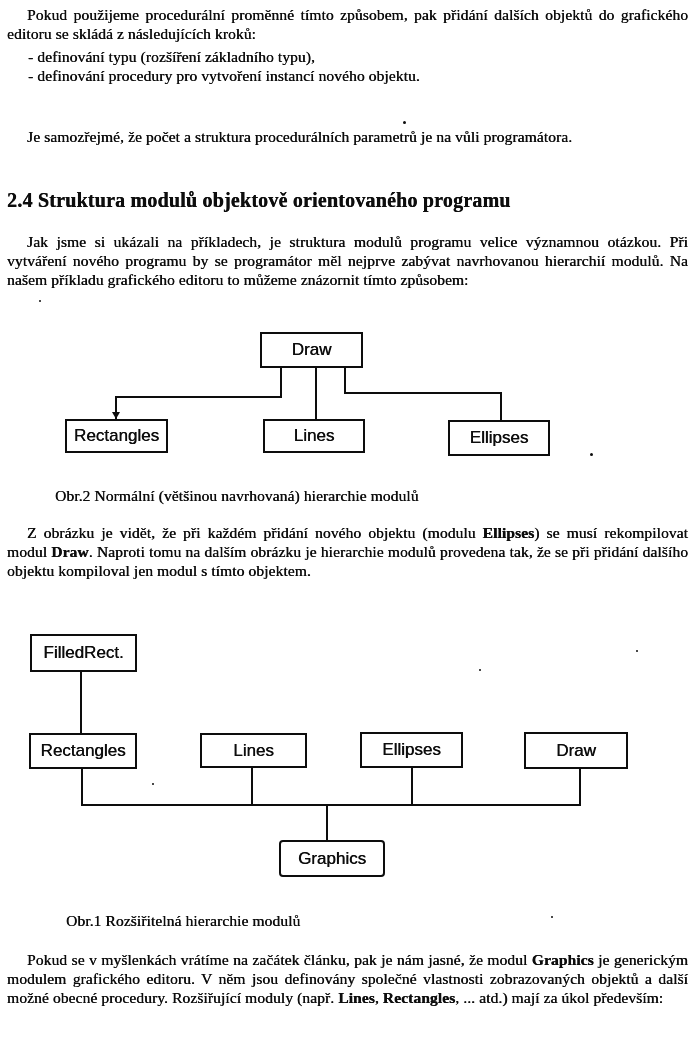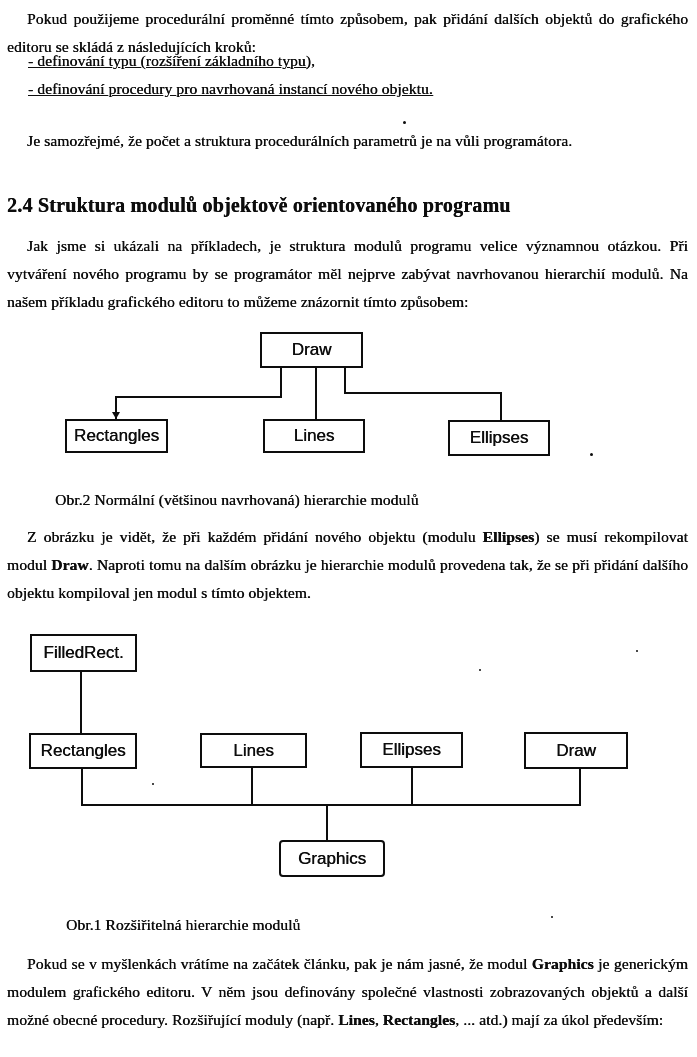--- a/index.html
+++ b/index.html
@@ -1,21 +1,21 @@
 <!DOCTYPE html>
 <html><head>
 <meta charset="utf-8">
 <style>
   html, body { margin:0; padding:0; background:#ffffff; }
   .page {
     position:relative; width:697px; height:1057px; background:#ffffff;
     color:#0d0d0d; font-family:"Liberation Serif", serif; overflow:hidden;
   }
   .txt {
-    position:absolute; font-size:15.5px; line-height:28px;
+    position:absolute; font-size:15.5px; line-height:19px;
     letter-spacing:0.1px; text-shadow:0.35px 0 0 currentColor;
   }
   .just  { text-align:justify; }
   .indent{ text-indent:20px; }
   .heading { font-weight:bold; font-size:20px; letter-spacing:0.2px; }
   .listline { display:block; }
   .dbox {
     position:absolute; box-sizing:border-box; border:2px solid #0d0d0d; background:#ffffff;
     display:flex; align-items:center; justify-content:center;
     font-family:"Liberation Sans", sans-serif; font-size:17px;
@@ -31,23 +31,23 @@
   .speck { position:absolute; background:#0d0d0d; border-radius:50%; }
   .bold { font-weight:bold; }
 </style>
 </head>
 <body>
 
 <div class="page">
 
   <div class="txt just indent" style="left:7px; top:5px; width:681px;">Pokud použijeme procedurální proměnné tímto způsobem, pak přidání dalších objektů do grafického editoru se skládá z následujících kroků:</div>
 
-  <div class="txt" style="left:28px; top:47px; width:640px;text-decoration:underline;">
+  <div class="txt" style="left:28px; top:47px; width:640px;">
     <span class="listline">- definování typu (rozšíření základního typu),</span>
-    <span class="listline">- definování procedury pro navrhovaná instancí nového objektu.</span>
+    <span class="listline">- definování procedury pro vytvoření instancí nového objektu.</span>
   </div>
 
   <div class="txt indent" style="left:7px; top:127px; width:681px;">Je samozřejmé, že počet a struktura procedurálních parametrů je na vůli programátora.</div>
 
   <div class="txt heading" style="left:7px; top:191px; width:681px;">2.4 Struktura modulů objektově orientovaného programu</div>
 
   <div class="txt just indent" style="left:7px; top:232px; width:681px;">Jak jsme si ukázali na příkladech, je struktura modulů programu velice významnou otázkou. Při vytváření nového programu by se programátor měl nejprve zabývat navrhovanou hierarchií modulů. Na našem příkladu grafického editoru to můžeme znázornit tímto způsobem:</div>
 
   <div>
 

